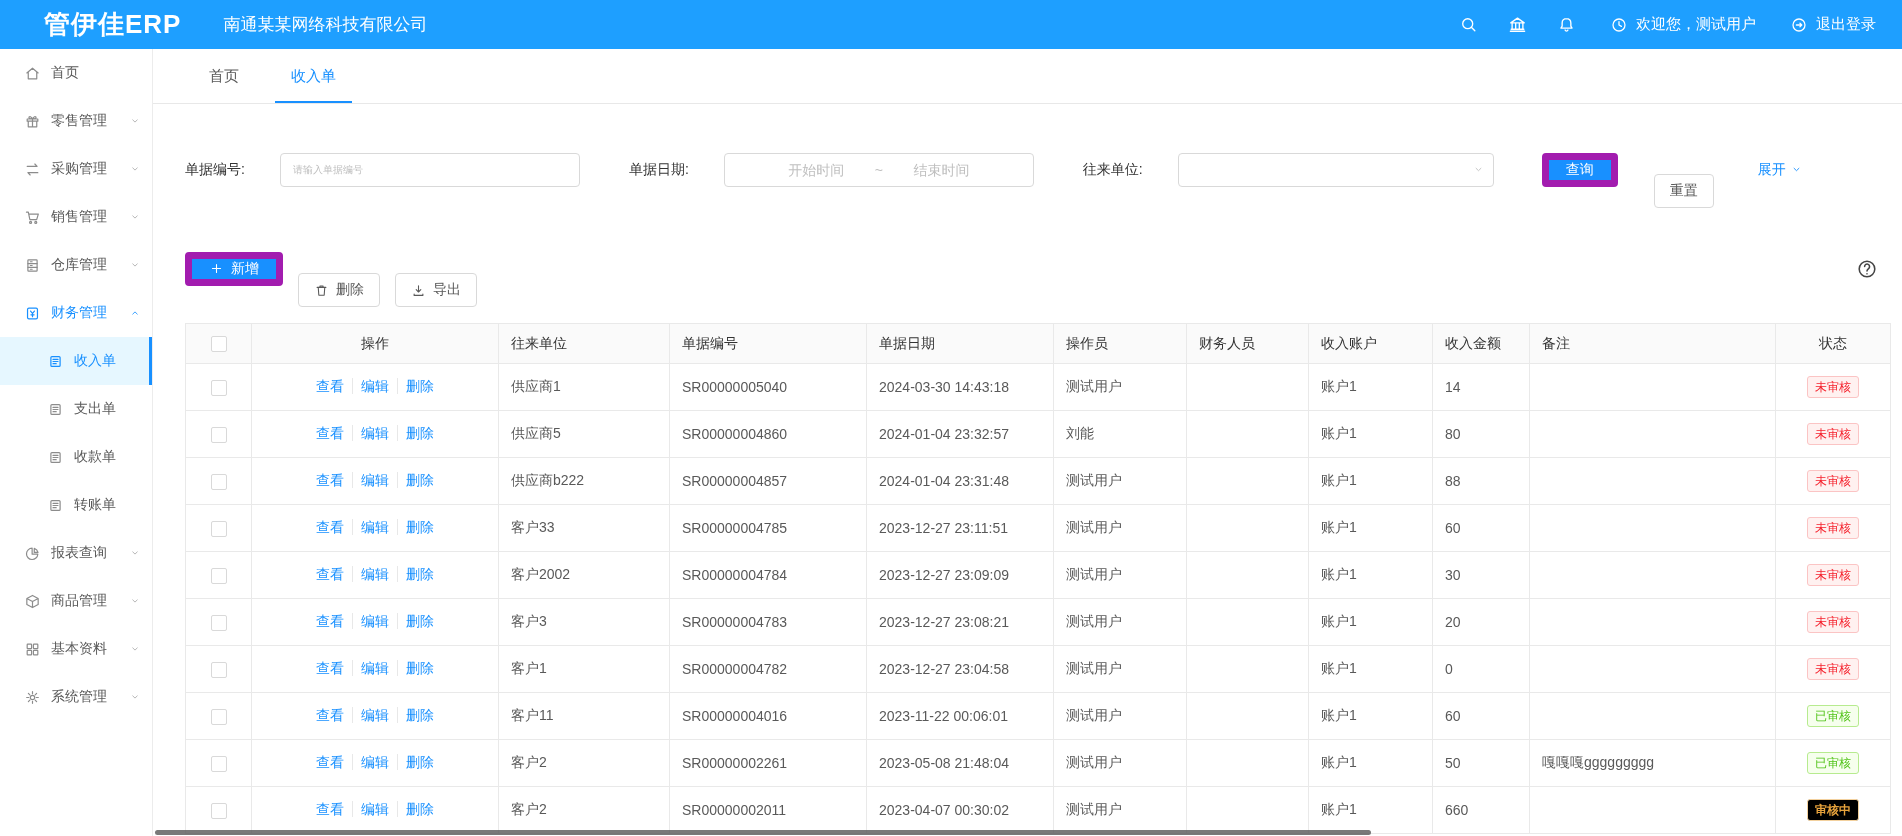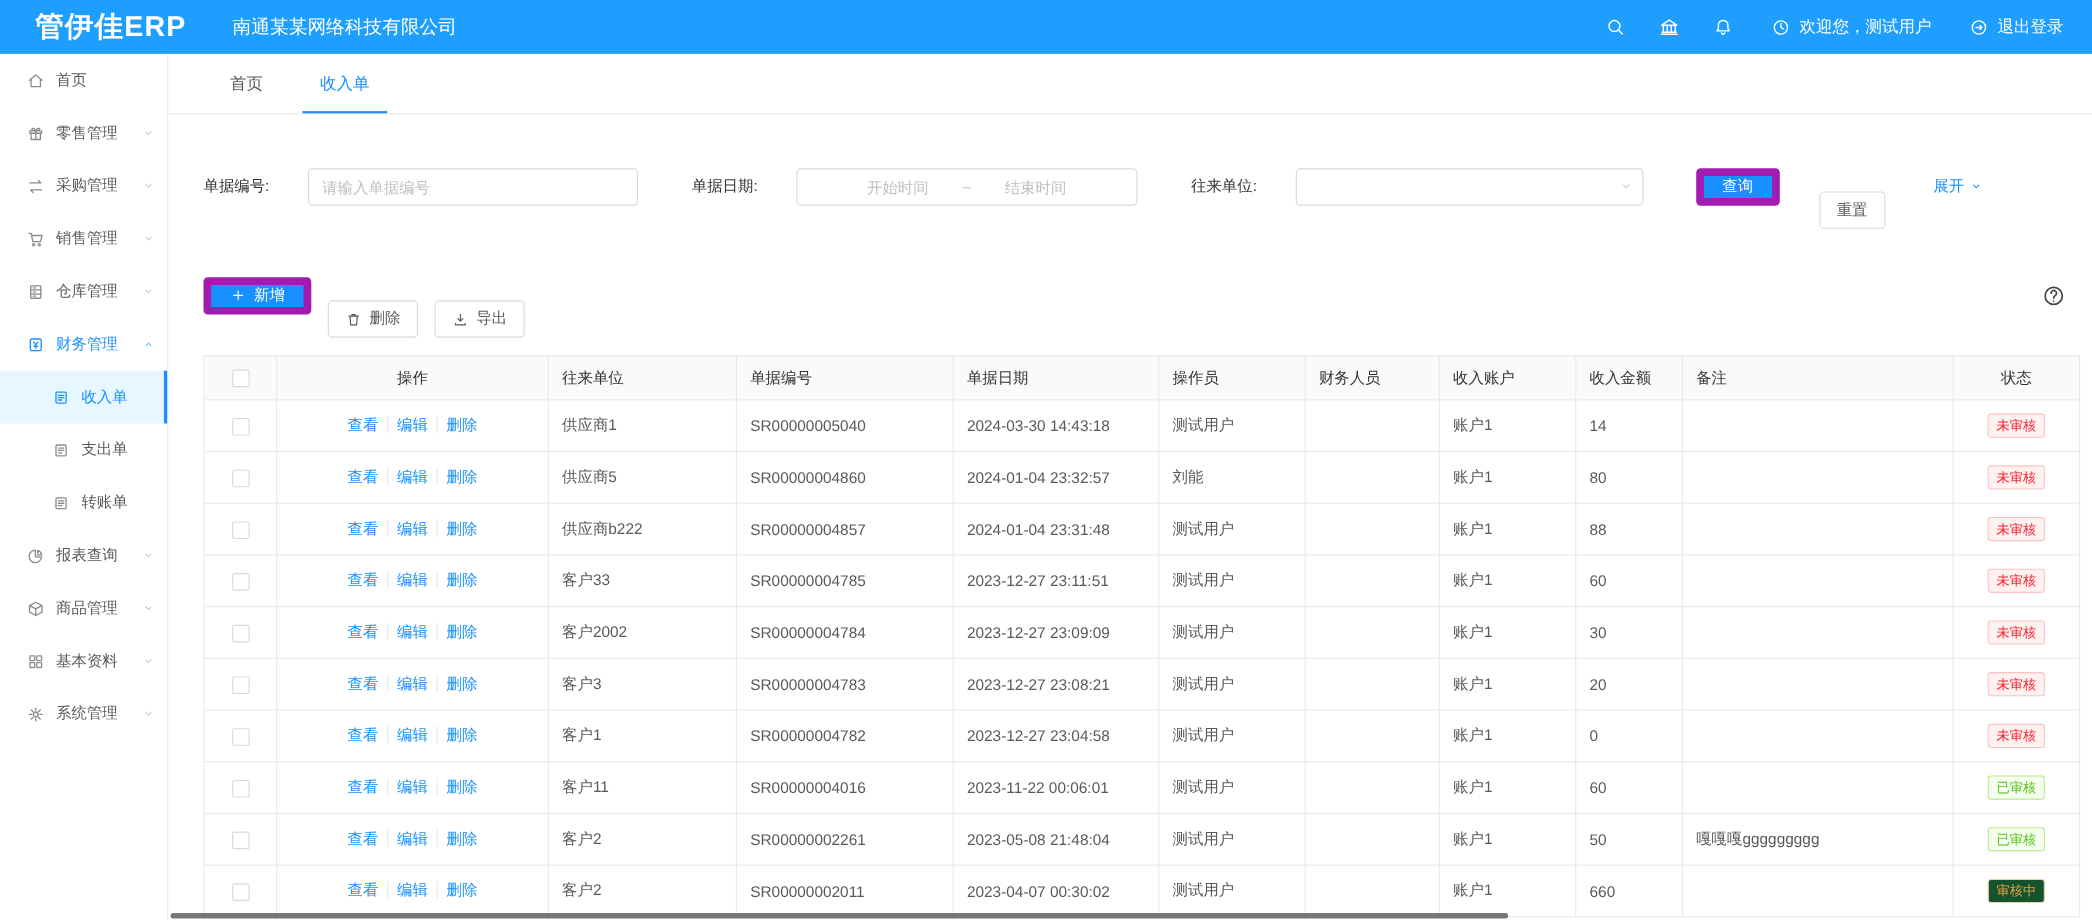--- a/index.html
+++ b/index.html
@@ -7,21 +7,21 @@
   body {
     font-family: "Liberation Sans", "DejaVu Sans", sans-serif;
     background:#fff; color:#595959; position:relative; overflow:hidden; font-size:14px;
   }
   svg.ic { display:inline-block; vertical-align:middle; fill:none; stroke:currentColor;
            stroke-width:1.7; stroke-linecap:round; stroke-linejoin:round; }
 
   
   .topbar { position:absolute; top:0; left:0; width:1902px; height:49px; background:#1e9fff;
             color:#fff; display:flex; align-items:center; z-index:5; }
-  .logo { font-size:26px; font-weight:bold; padding-left:32px; letter-spacing:1px; white-space:nowrap; }
+  .logo { font-size:26px; font-weight:bold; padding-left:44px; letter-spacing:1px; white-space:nowrap; }
   .company { font-size:17px; margin-left:42px; white-space:nowrap; }
   .topbar-right { margin-left:auto; display:flex; align-items:center; padding-right:26px; font-size:15px; }
   .tb-icon { width:19px; height:19px; margin-left:30px; cursor:pointer; }
   .tb-group { display:flex; align-items:center; margin-left:34px; cursor:pointer; white-space:nowrap; }
   .tb-group svg { width:18px; height:18px; margin-right:8px; }
 
   
   .sidebar { position:absolute; top:49px; left:0; bottom:0; width:153px; background:#fff;
              border-right:1px solid #ececec; z-index:4; }
   .side-item { height:48px; display:flex; align-items:center; padding:0 26px 0 24px;
@@ -41,21 +41,21 @@
          position:relative; cursor:pointer; }
   .tab.active { color:#1890ff; }
   .tab.active::after { content:""; position:absolute; left:10px; right:10px; bottom:0; height:2px; background:#1890ff; }
 
   .content { padding:27px 12px 0 32px; }
 
   
   .filter-row { display:flex; align-items:center; color:#333;gap:22px; }
   .f-label { margin-right:13px; white-space:nowrap; }
   .boxed { height:34px; border:1px solid #d9d9d9; border-radius:4px; background:#fff; }
-  .docno-input { width:300px; padding:0 12px; font-size:14px; color:#333; outline:none; }
+  .docno-input { width:300px; padding:0 12px; font-size:10px; color:#333; outline:none; }
   input::placeholder { color:#bfbfbf; }
   .daterange { width:310px; display:flex; align-items:center; justify-content:center; margin-right:27px; }
   .daterange input { border:none; outline:none; width:105px; text-align:center; font-size:14px; background:transparent; }
   .dr-sep { color:#bfbfbf; margin:0 6px; }
   .gap-lg { margin-right:27px; }
   .selectbox { width:316px; position:relative; display:flex; align-items:center; padding:0 26px 0 12px;
                color:#333; cursor:pointer; margin-right:26px; }
   .selectbox .chev, .pg-size .chev { position:absolute; right:8px; width:13px; height:13px; color:#bfbfbf; }
   .btn { height:34px; border-radius:4px; font-size:14px; display:inline-flex; align-items:center;
          justify-content:center; cursor:pointer; white-space:nowrap; }
@@ -78,21 +78,21 @@
   .grid thead th { background:#fafafa; color:#333; height:40px; }
   .grid td { height:47px; }
   .c-center { text-align:center !important; }
   .ops a { color:#1890ff; text-decoration:none; padding:0 8px; cursor:pointer; }
   .ops a + a { border-left:1px solid #e8e8e8; }
   .checkbox { display:inline-block; width:16px; height:16px; border:1px solid #d9d9d9; border-radius:2px;
               background:#fff; vertical-align:middle; cursor:pointer; }
   .badge { display:inline-block; font-size:12px; line-height:20px; padding:0 7px; border-radius:3px; border:1px solid; }
   .badge[data-status="unaudited"] { color:#f5222d; border-color:#fbc4c4; background:#fff1f0; }
   .badge[data-status="audited"]   { color:#52c41a; border-color:#b7eb8f; background:#f6ffed; }
-  .badge[data-status="auditing"]  { color:#e6a23c; border-color:#f3d19e; background:#14532d; }
+  .badge[data-status="auditing"]  { color:#e6a23c; border-color:#f3d19e; background:#000000;font-weight:bold; }
 
   
   .pagination { margin-top:17px; display:flex; justify-content:flex-end; align-items:center; color:#666; padding-right:8px; }
   .pagination > * { margin-left:11px; }
   .pg-num { min-width:28px; height:28px; display:flex; align-items:center; justify-content:center;
             cursor:pointer; border-radius:4px; }
   .pg-num.current { border:1px solid #1890ff; color:#1890ff; }
   .pg-arrow { cursor:pointer; color:#666; font-size:15px; padding:0 2px; }
   .pg-size { height:28px; border:1px solid #d9d9d9; border-radius:4px; display:flex; align-items:center;
              padding:0 26px 0 10px; color:#999; position:relative; cursor:pointer; white-space:nowrap; }
@@ -274,20 +274,26 @@
     <svg class="ic mi">
         <use href="#i-doc"></use>
       </svg>
     <span>收入单</span>
   </div>
   <div class="side-item sub">
     <svg class="ic mi">
         <use href="#i-doc"></use>
       </svg>
     <span>支出单</span>
+  </div>
+  <div class="side-item sub">
+    <svg class="ic mi">
+        <use href="#i-doc"></use>
+      </svg>
+    <span>收款单</span>
   </div>
   <div class="side-item sub">
     <svg class="ic mi">
         <use href="#i-doc"></use>
       </svg>
     <span>转账单</span>
   </div>
   <div class="side-item">
     <svg class="ic mi">
         <use href="#i-report"></use>

